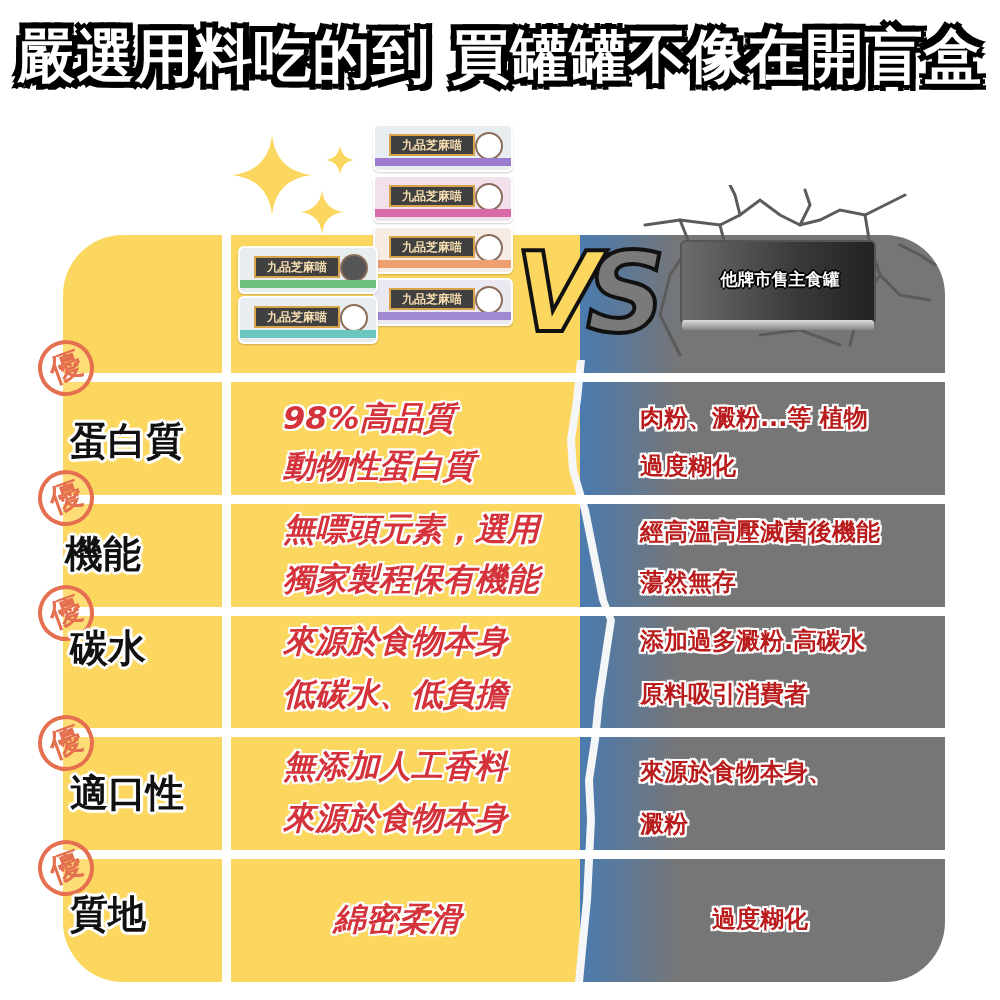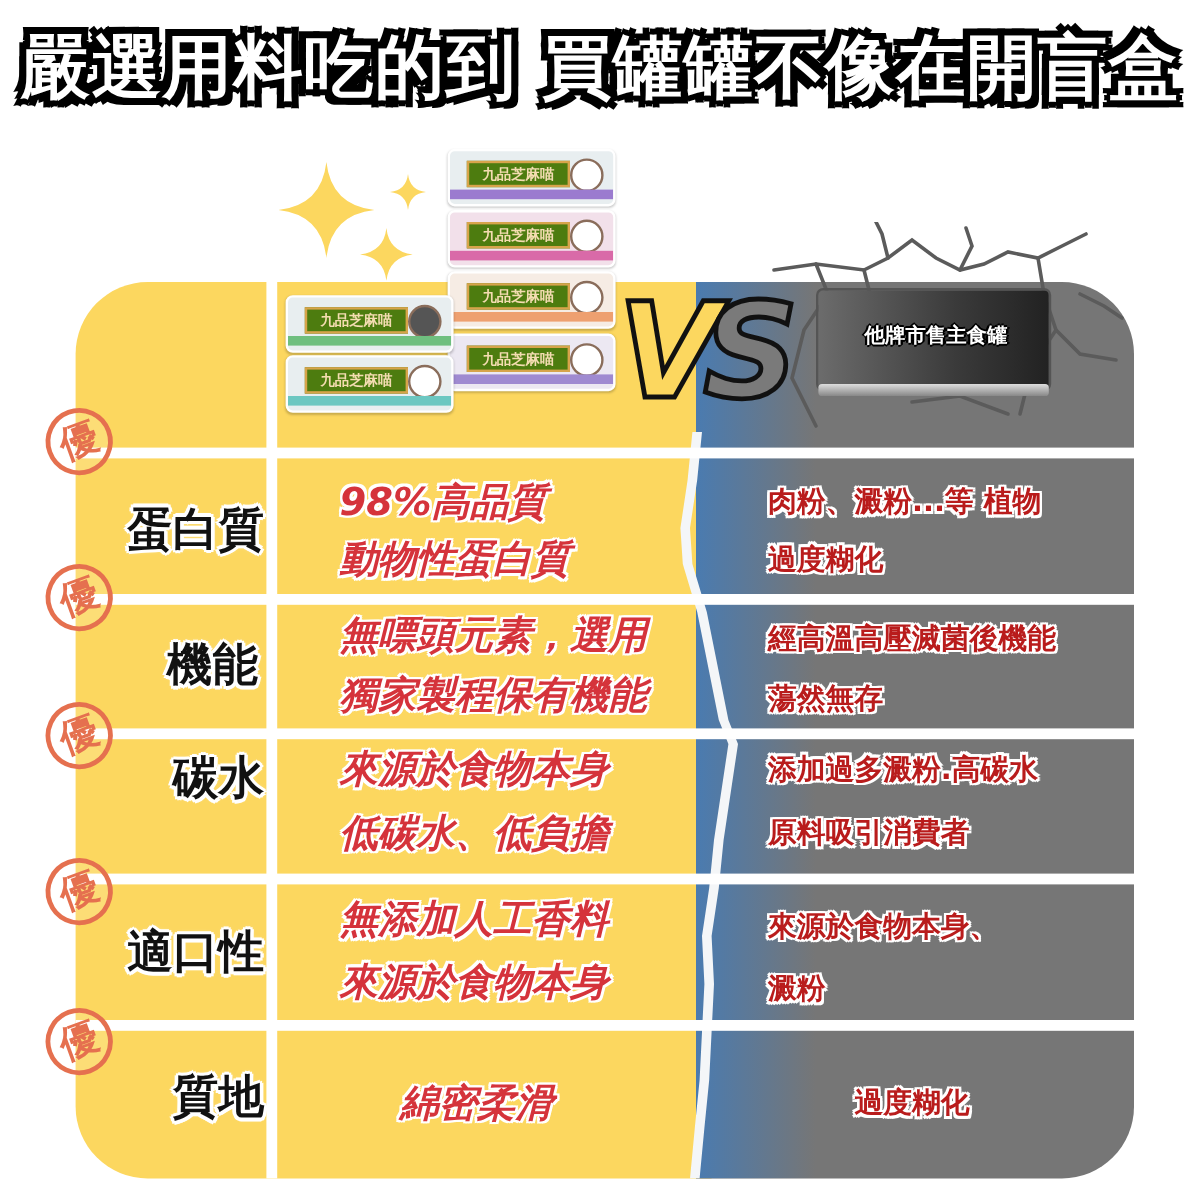--- a/index.html
+++ b/index.html
@@ -35,21 +35,21 @@
   
   .tear {
     position: absolute; top: 360px; left: 555px; width: 60px; height: 622px;
   }
 
   
   .hline { position: absolute; left: 63px; height: 9px; background: #ffffff; width: 882px; }
   .vline { position: absolute; top: 235px; width: 9px; height: 747px; background: #ffffff; left: 222px; }
 
   .row-label {
-    position: absolute; left: 70px; width: 150px; text-align: right;
+    position: absolute; left: 70px; width: 150px; text-align: left;
     font-size: 38px; font-weight: bold; color: #111;
     text-shadow: 0 0 4px #fff, 2px 2px 0 #fff, -2px -2px 0 #fff, 2px -2px 0 #fff, -2px 2px 0 #fff,
                  3px 0 0 #fff, -3px 0 0 #fff, 0 3px 0 #fff, 0 -3px 0 #fff;
     line-height: 1.15;
   }
   .yes-text {
     position: absolute; left: 283px; font-size: 32px; font-weight: bold; color: #d5333b;
     line-height: 52px;
     text-shadow: 2px 2px 0 #fff, -2px -2px 0 #fff, 2px -2px 0 #fff, -2px 2px 0 #fff,
                  2px 0 0 #fff, -2px 0 0 #fff, 0 2px 0 #fff, 0 -2px 0 #fff;
@@ -71,21 +71,21 @@
   }
 
   
   .can {
     position: absolute; width: 140px; height: 48px; border-radius: 6px;
     background: #e8eef0; border: 2px solid #fff; box-shadow: 0 1px 2px rgba(0,0,0,0.2);
     overflow: hidden;
   }
   .can .lbl {
     position: absolute; left: 14px; top: 8px; width: 86px; height: 22px;
-    background: #4d7c0f; border: 2px solid #d7a44b; color: #f3dcb0;
+    background: #404040; border: 2px solid #d7a44b; color: #f3dcb0;
     font-size: 12px; font-weight: bold; text-align: center; line-height: 18px;
   }
   .can .band { position: absolute; left: 0; bottom: 4px; width: 100%; height: 8px; }
   .can .face {
     position: absolute; right: 8px; top: 6px; width: 28px; height: 28px; border-radius: 50%;
     background: #fff; border: 2px solid #8a6d5b;
   }
 
   .sparkle { position: absolute; color: #fcd75f; }
 

